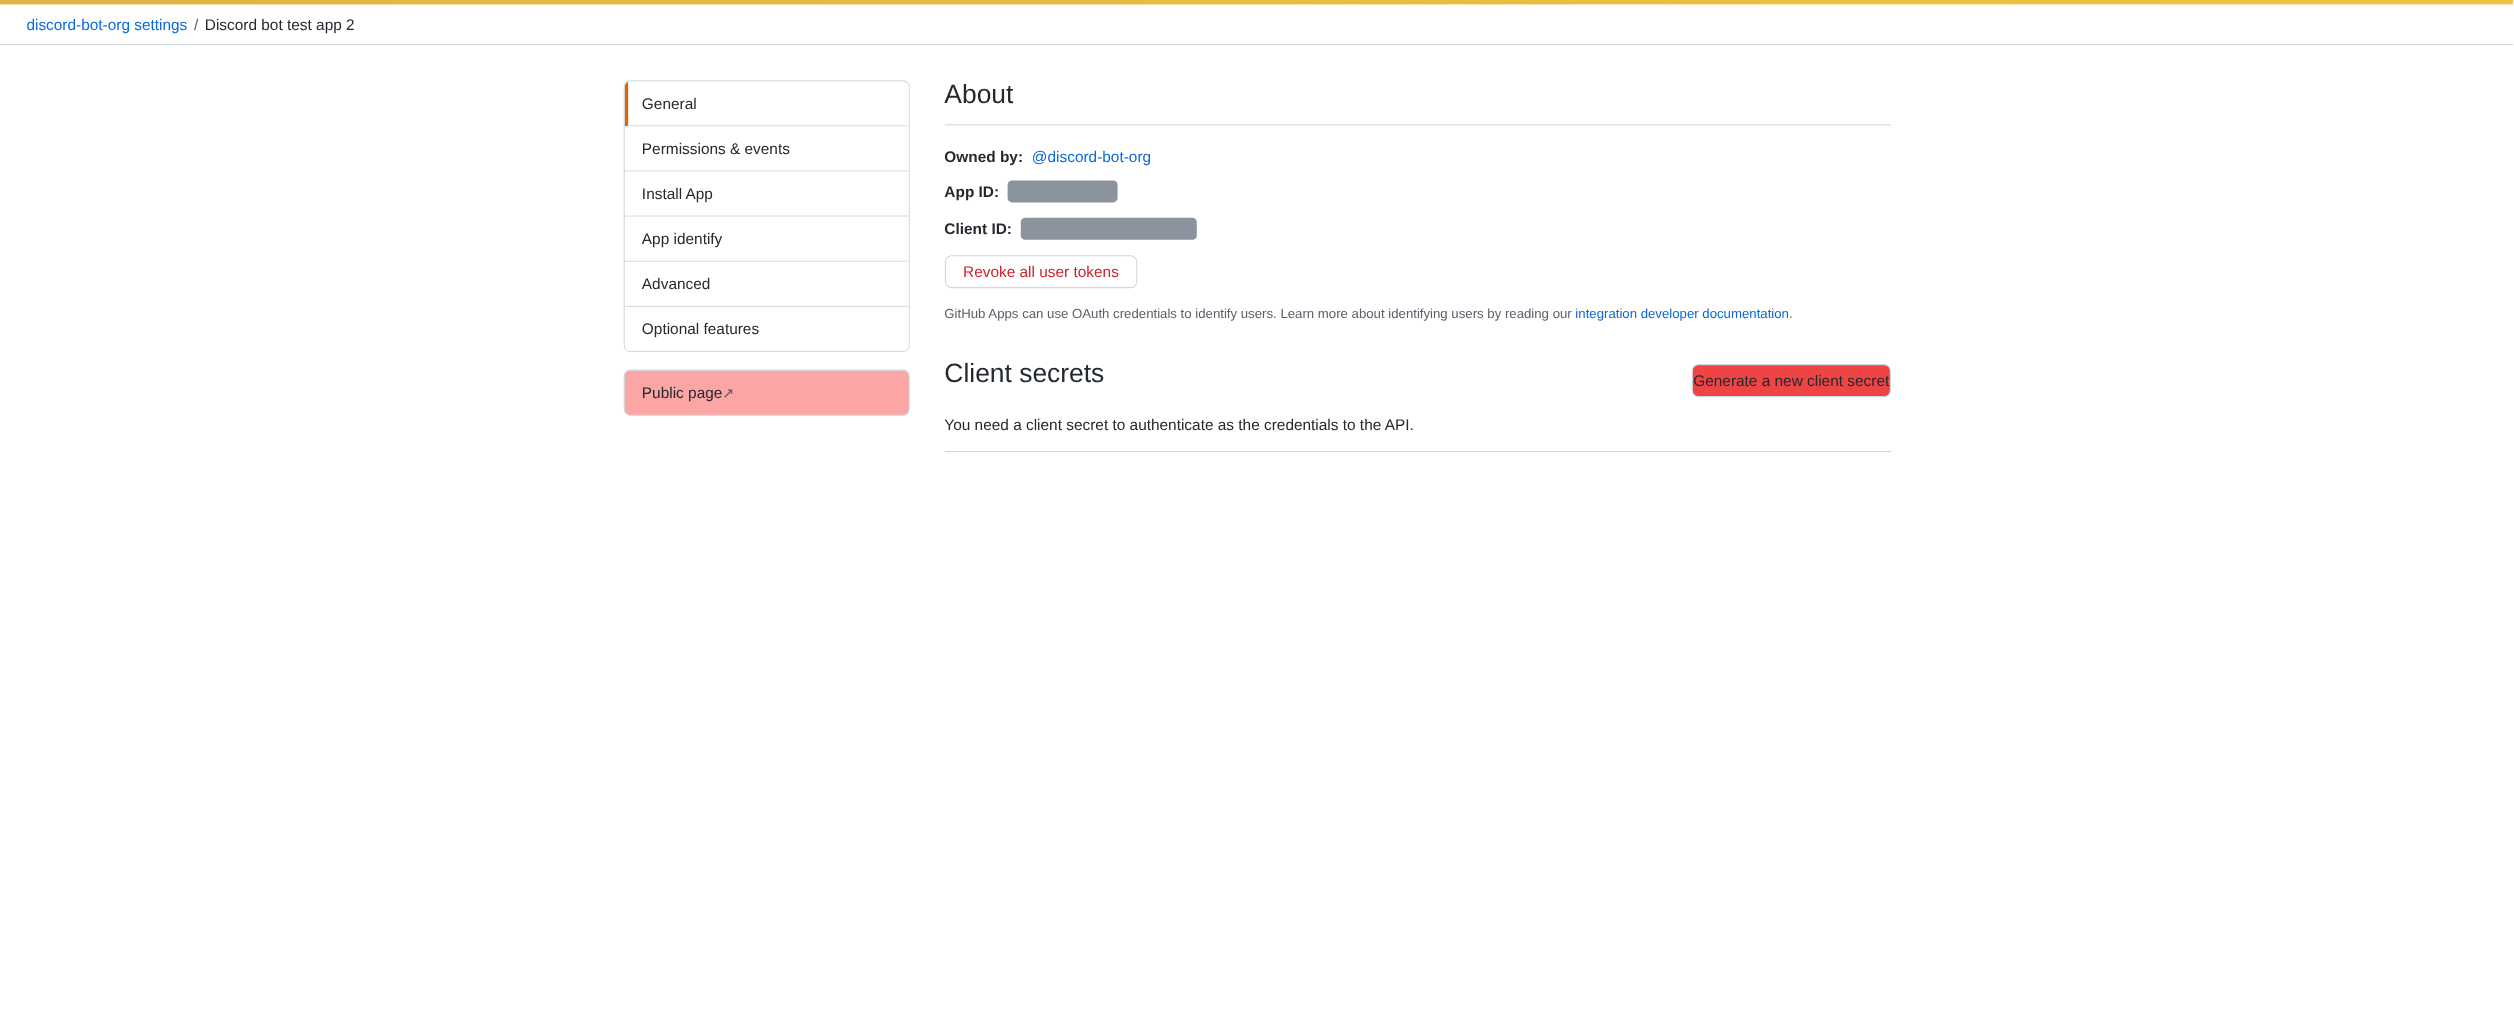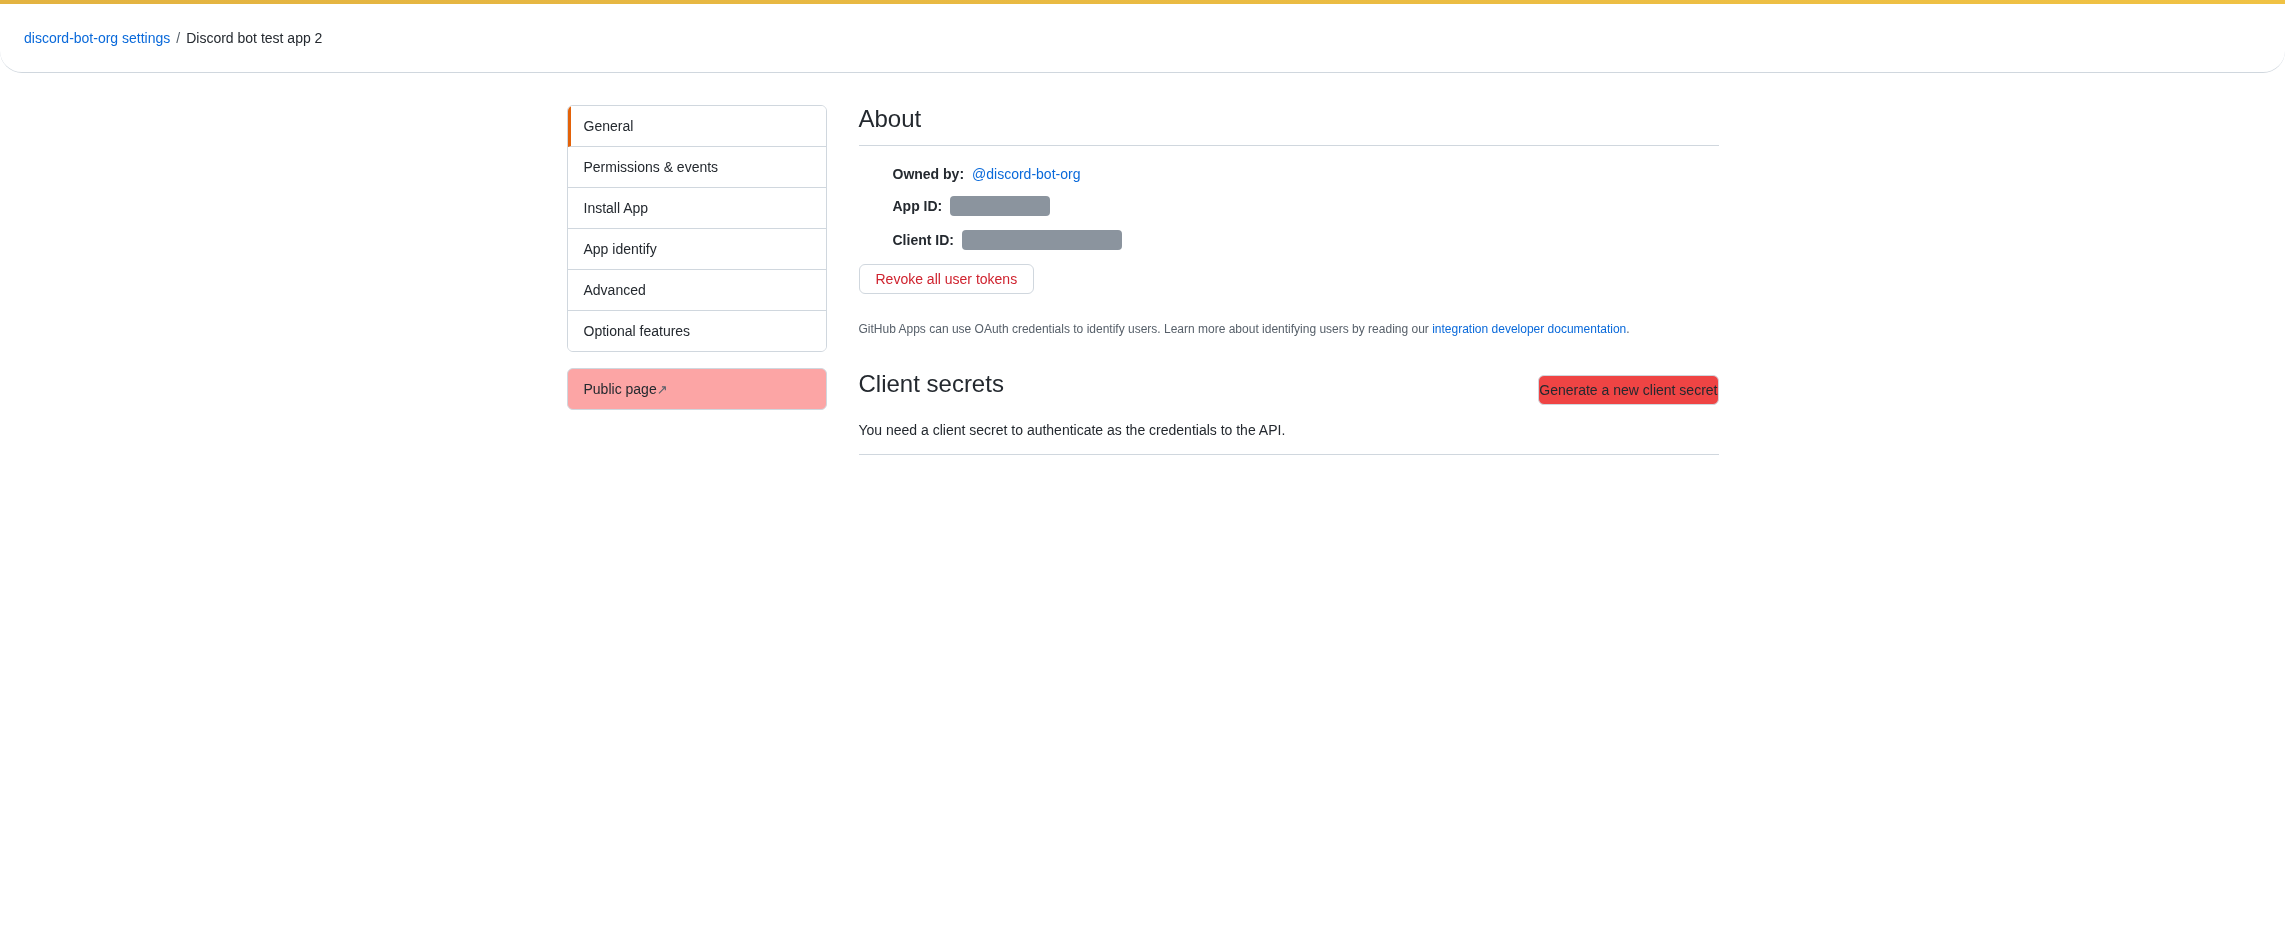--- a/index.html
+++ b/index.html
@@ -14,27 +14,26 @@
       color: #24292f;
       background: #ffffff;
     }
 
     .top-bar {
       height: 4px;
       background: linear-gradient(to right, #e3b341, #f0c244);
     }
 
     .breadcrumb {
-      padding: 26px 24px;
+      padding: 10px 24px;
       font-size: 14px;
       border-bottom: 1px solid #d0d7de;
       display: flex;
       align-items: flex-end;
       gap: 6px;
-      border-radius: 22px;
     }
 
     .breadcrumb-link {
       color: #0969da;
       text-decoration: none;
       cursor: pointer;
     }
 
     .breadcrumb-separator {
       color: #57606a;
@@ -131,21 +130,20 @@
       display: flex;
       align-items: center;
       margin-bottom: 14px;
       font-size: 14px;
     }
 
     .field-label {
       font-weight: 600;
       margin-right: 8px;
       white-space: nowrap;
-      margin-left: 34px;
     }
 
     .field-value-link {
       color: #0969da;
       text-decoration: none;
       cursor: pointer;
     }
 
     .redacted-box {
       display: inline-block;
@@ -174,21 +172,20 @@
       border-radius: 6px;
       cursor: pointer;
       margin-bottom: 14px;
       margin-top: 0;
     }
 
     .help-text {
       font-size: 12px;
       color: #57606a;
       line-height: 1.5;
-      margin-top: 12px;
     }
 
     .help-link {
       color: #0969da;
       text-decoration: none;
     }
 
     .client-secrets-header {
       display: flex;
       align-items: center;

